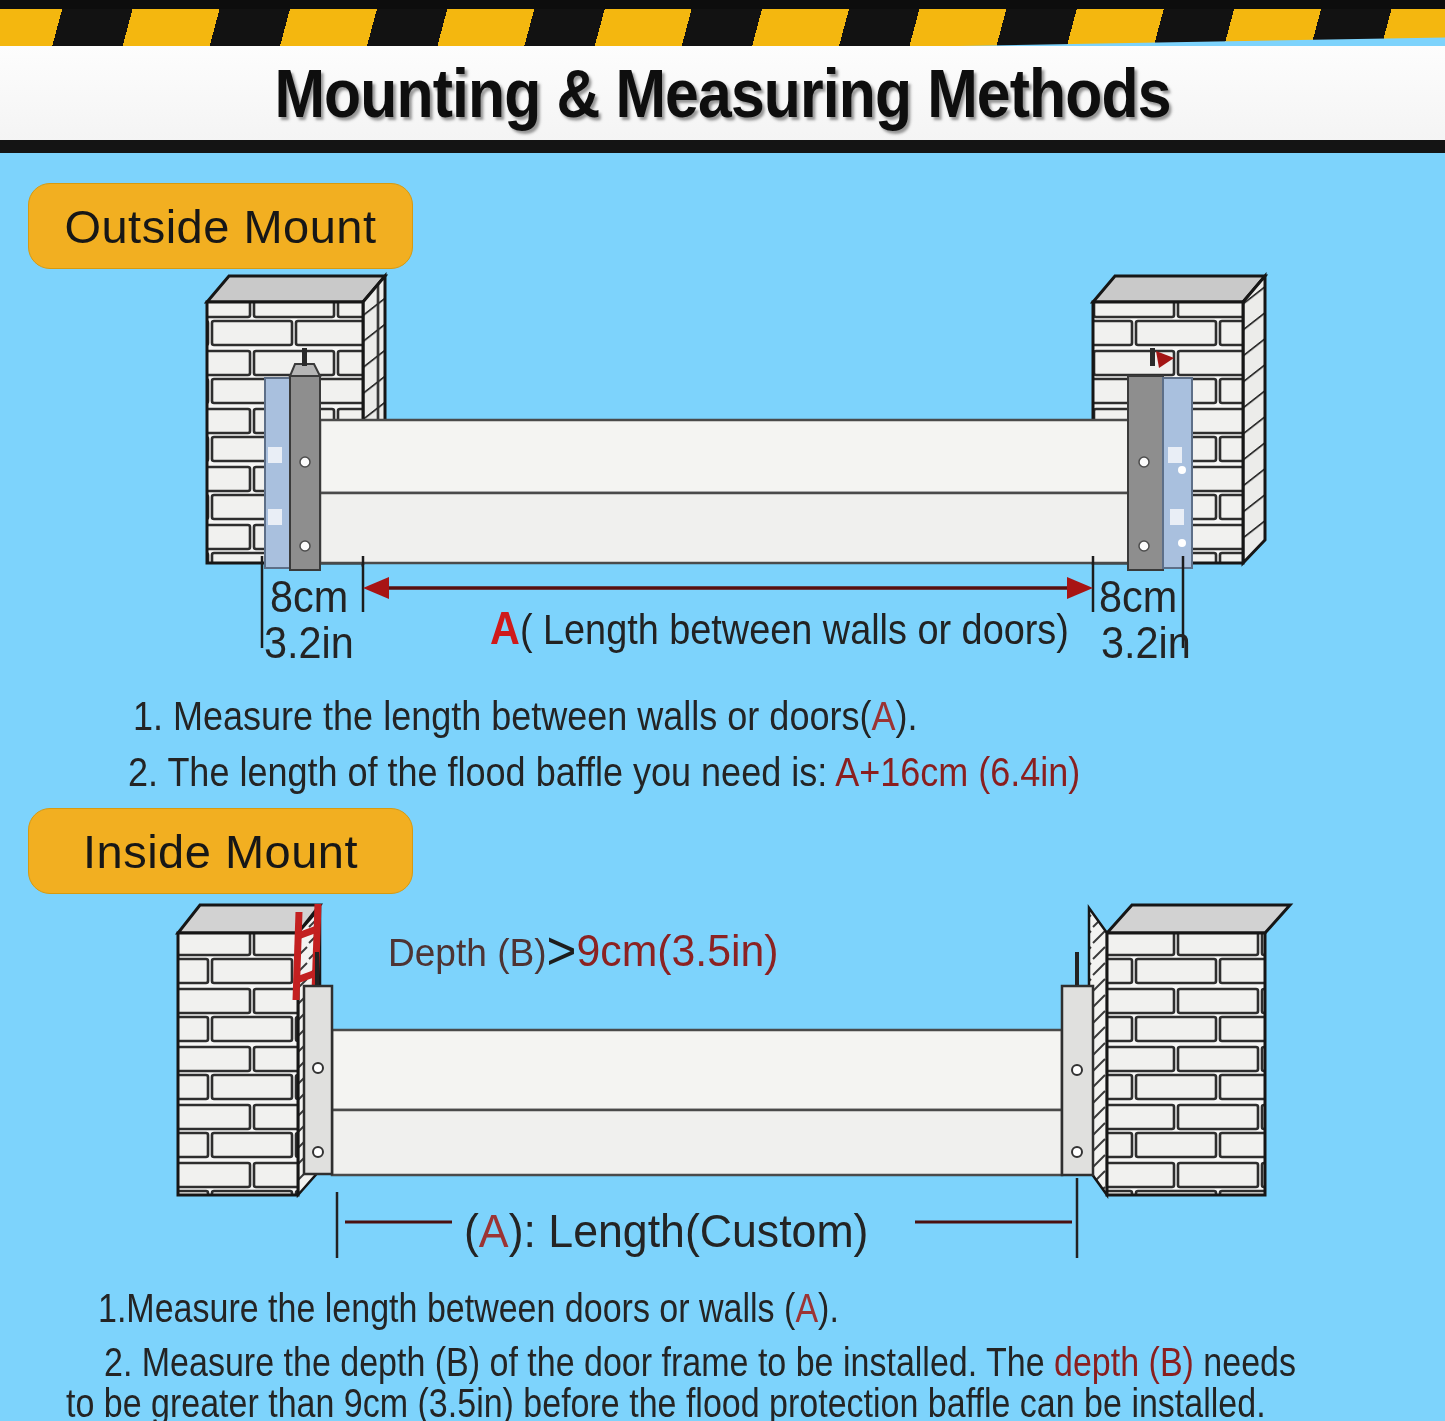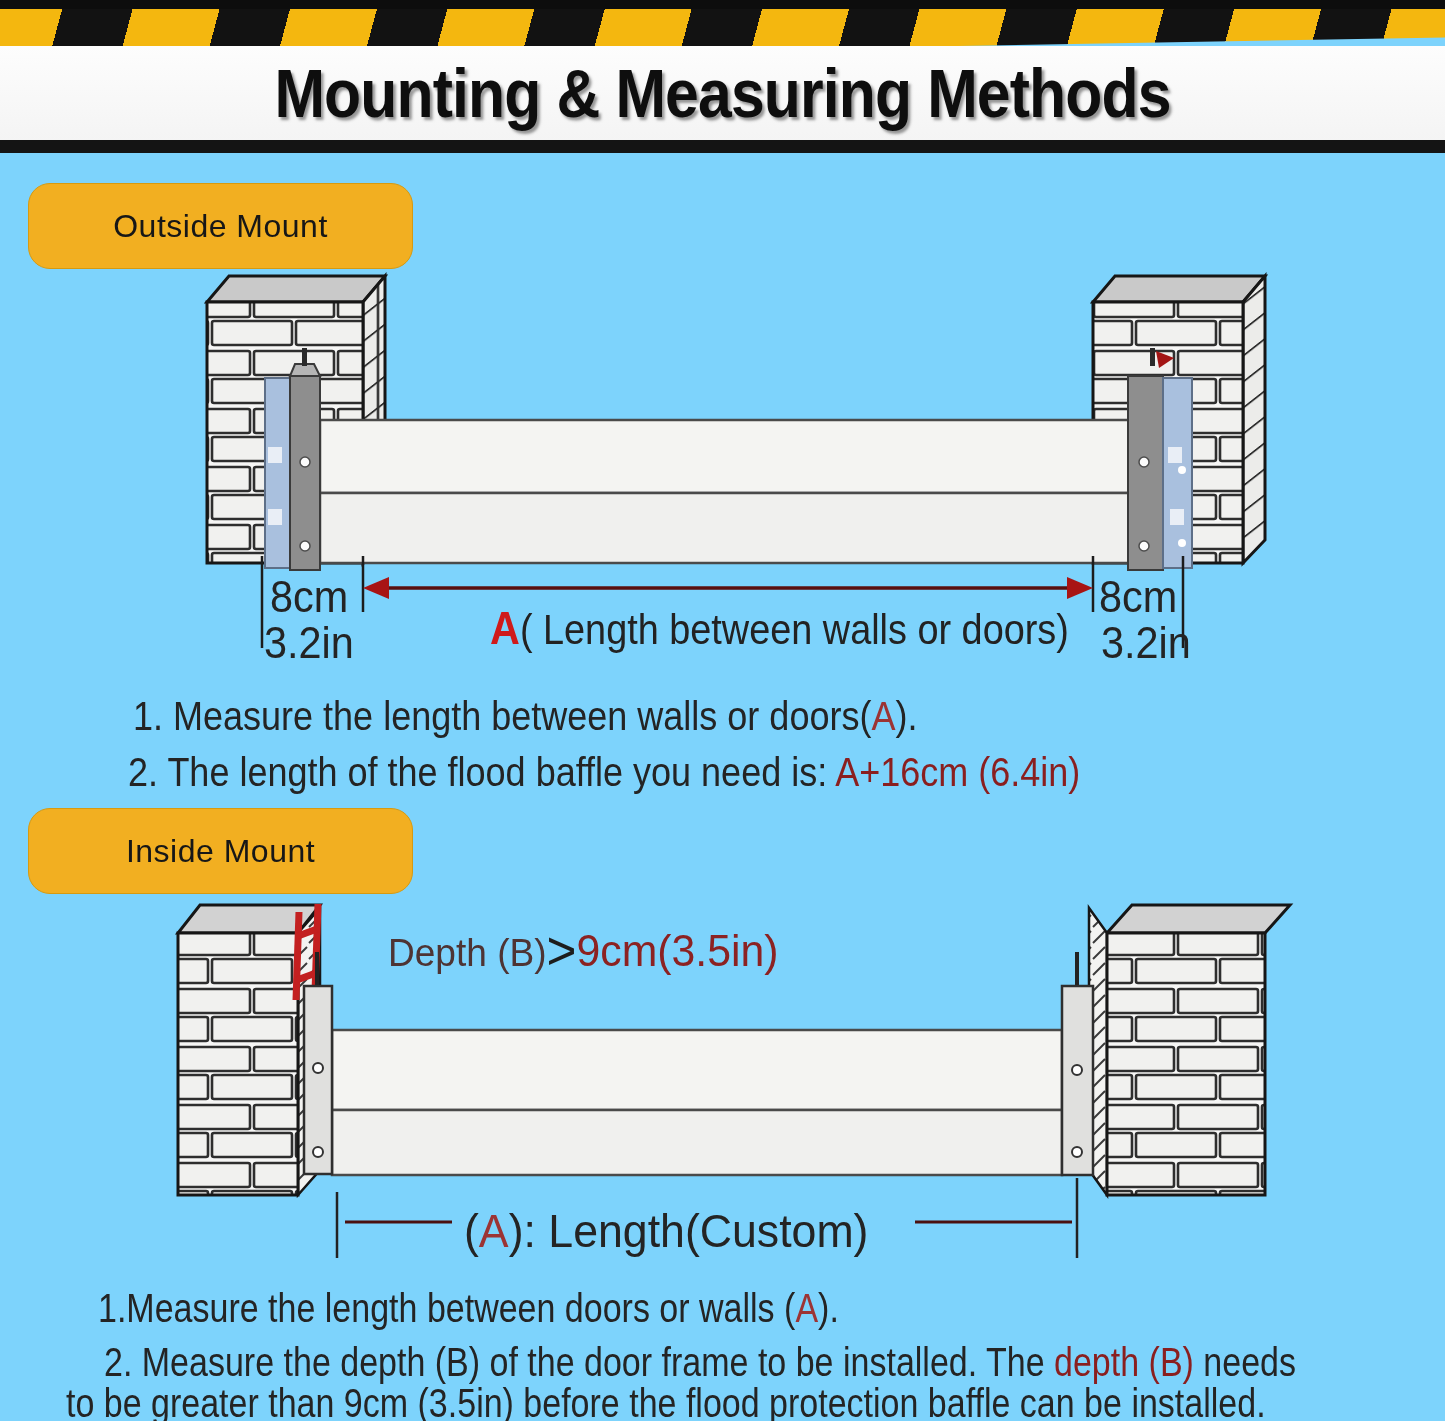--- a/index.html
+++ b/index.html
@@ -25,21 +25,21 @@
     transform:scaleX(.88);transform-origin:center top;
     text-shadow:3px 3px 3px rgba(70,70,70,.55);
     white-space:nowrap;
   }
 
   
   .section-label{
     position:absolute;left:28px;width:383px;height:84px;
     background:#F2AF21;border:1px solid #d79a10;border-radius:22px;
     display:flex;align-items:center;justify-content:center;
-    font-size:32px;color:#171717;letter-spacing:.5px;
+    font-size:47px;color:#171717;letter-spacing:.5px;
   }
 
   
   .dim{font-size:45px;color:#242424;transform:scaleX(.92);transform-origin:0 0;}
   .a-red{font-size:47px;font-weight:bold;color:#cf1a1a;}
   .a-caption{font-size:43px;color:#222;}
   .caption-row{display:flex;align-items:baseline;transform:scaleX(.88);transform-origin:0 0;}
 
   .depth-row{display:flex;align-items:baseline;transform:scaleX(.95);transform-origin:0 0;}
   .depth-label{font-size:39px;color:#4e3434;}

